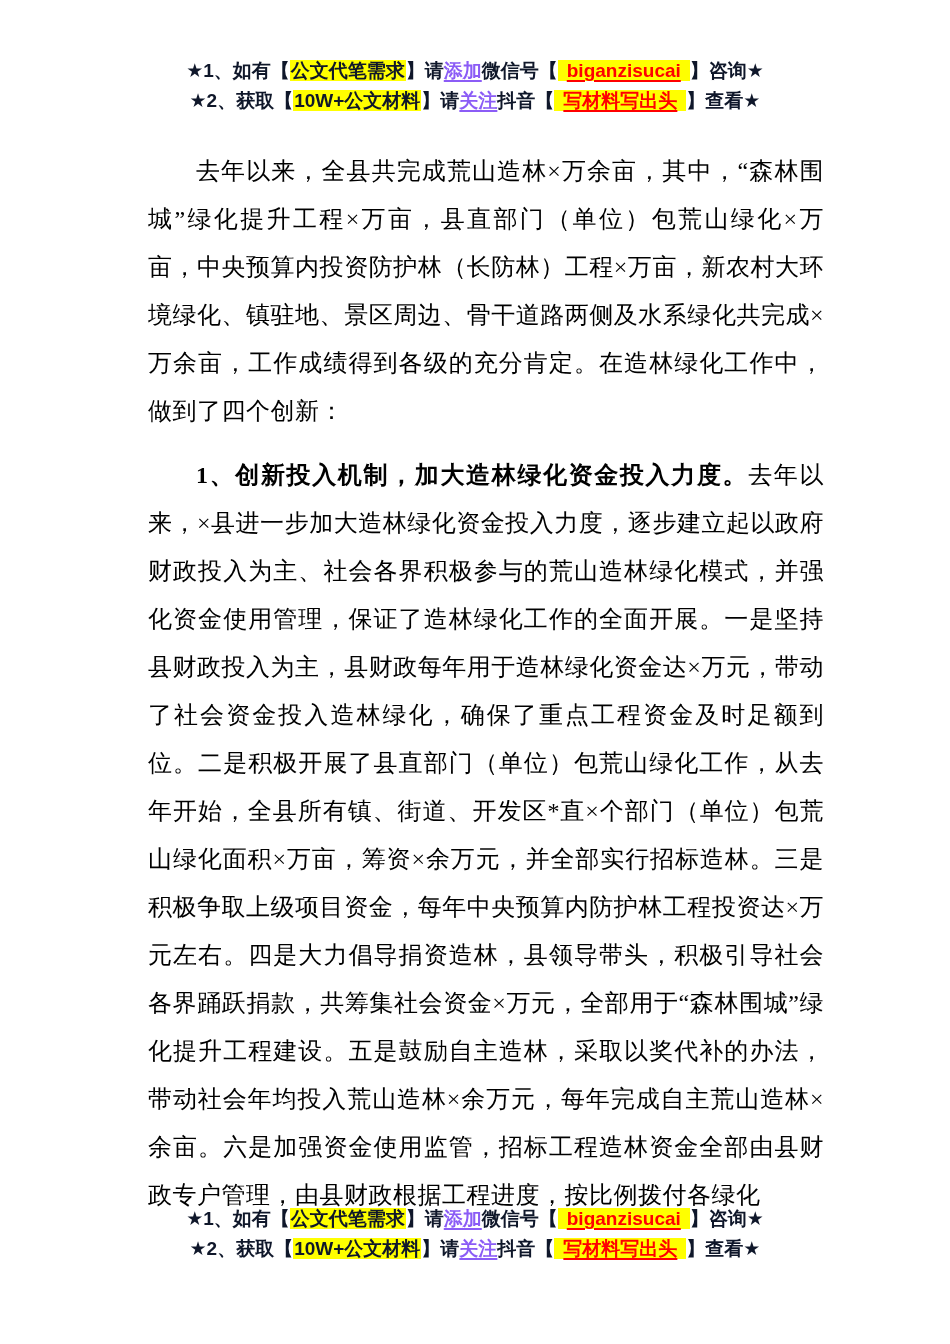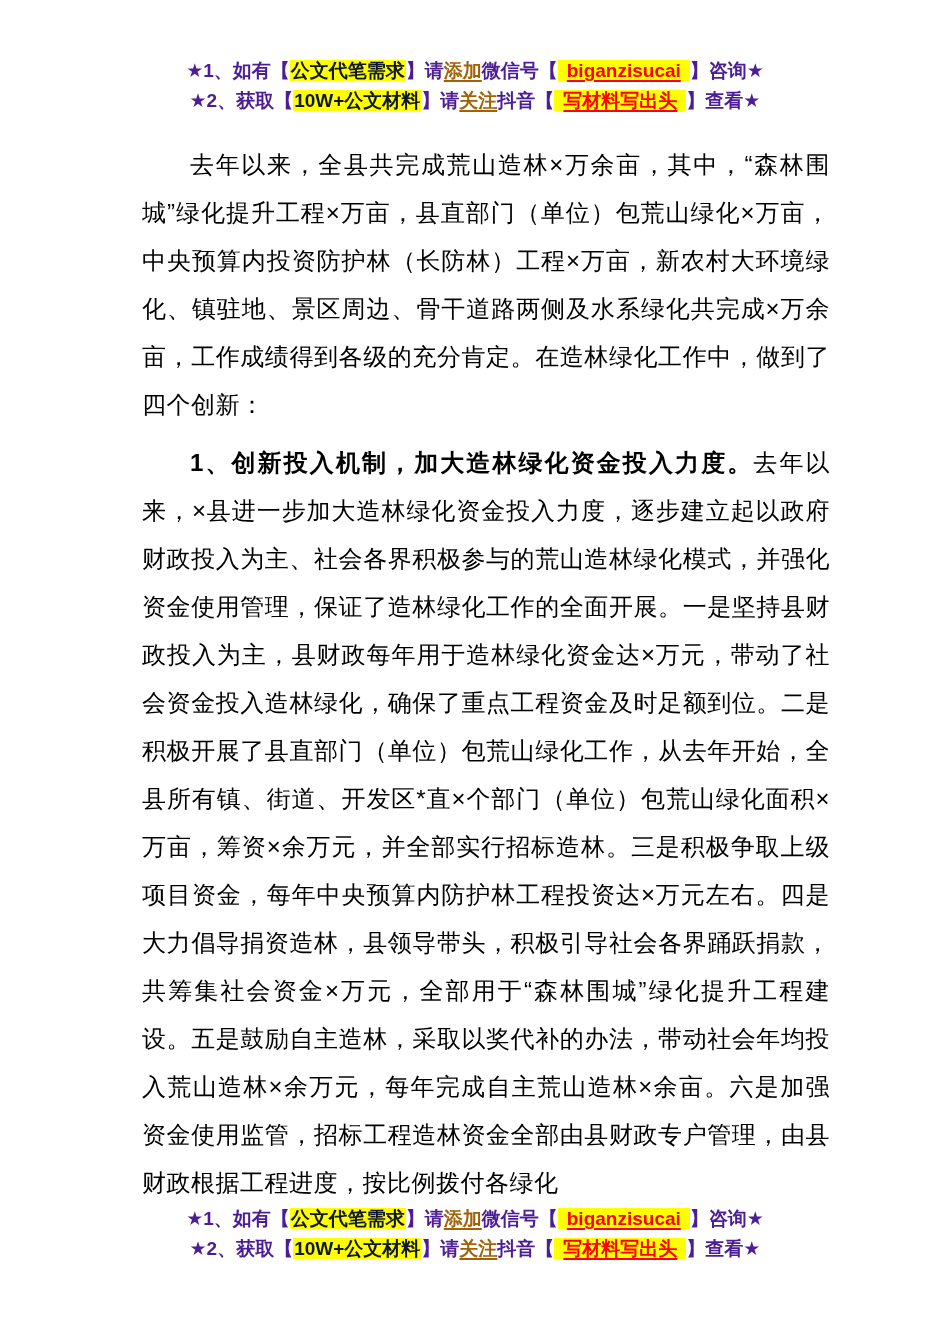--- a/index.html
+++ b/index.html
@@ -15,28 +15,28 @@
   .banner {
     text-align: center;
     font-size: 19px;
     font-weight: bold;
     line-height: 30px;
     color: #000000;
     white-space: nowrap;
   }
   .banner-top { padding-top: 56px; }
   .banner-bottom { position: absolute; top: 1204px; left: 0; right: 0; }
-  .seg-plain { color: #4c1d95; text-align: center; }
+  .seg-plain { color: #0f172a; text-align: center; }
   .seg-highlight {
     background: #ffff00;
     color: #0f172a;
     padding: 0 1px;
   }
   .seg-underline {
-    color: #a16207;
+    color: #8b5cf6;
     text-decoration: underline;
     text-decoration-thickness: 2px;
     text-underline-offset: 3px;
   }
   .seg-highlight-underline {
     background: #ffff00;
     color: #ff0000;
     padding: 0 9px;
     text-decoration: underline;
     text-decoration-color: #ff0000;
@@ -51,23 +51,24 @@
   }
   .section-heading {
     margin: 0;
     font-size: 24px;
     font-weight: bold;
     line-height: 48px;
     text-indent: 2em;
     text-align: left;
   }
   .para {
-    margin: 10px;
+    margin: 16px;
     text-indent: 2em;
     letter-spacing: 0.5px;
+    font-family: Liberation Serif, serif;
   }
   .para + .para { margin-top: 7px; }
   .bold-lead { font-weight: bold; }
 </style>
 </head>
 <body>
 
 <div class="page">
 
   <div class="banner banner-top">

